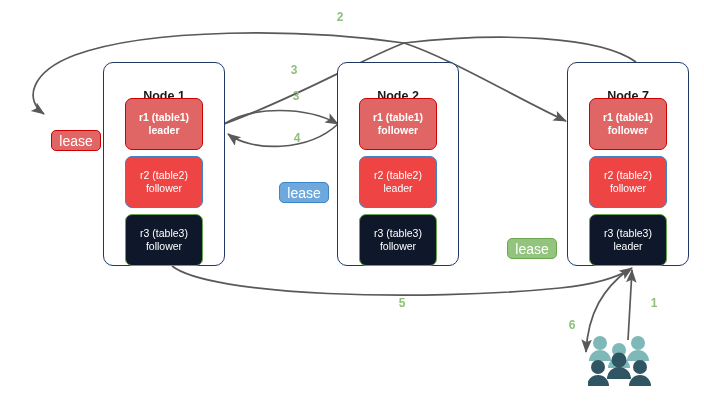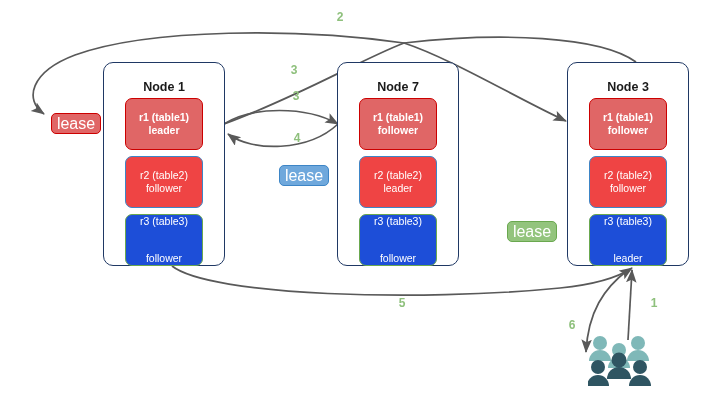--- a/index.html
+++ b/index.html
@@ -30,21 +30,21 @@
     position: absolute;
     box-sizing: border-box;
     border: 1.6px solid #1f3864;
     border-radius: 10px;
     background: #ffffff;
   }
   .node-title {
     position: absolute;
     left: 0;
     right: 0;
-    top: 17px;
+    top: 26px;
     text-align: center;
     font-size: 12.5px;
     font-weight: bold;
     color: #1a1a1a;
     font-family: "Liberation Sans", sans-serif;
   }
   .replica {
     position: absolute;
     left: 21px;
     right: 21px;
@@ -57,33 +57,34 @@
     justify-content: center;
     color: #ffffff;
     font-size: 10.5px;
     line-height: 13.5px;
     text-align: center;
     font-family: "Liberation Sans", sans-serif;
   }
   .replica .l1, .replica .l2 { display: block; }
   .rep-red   { background: #e06666; border: 1.4px solid #cc0000; font-weight: bold; }
   .rep-blue  { background: #ef4444; border: 1.4px solid #3d85c6; }
-  .rep-green { background: #1d4ed8; border: 1.4px solid #6aa84f; justify-content: space-between; }
+  .rep-green { background: #0f172a; border: 1.4px solid #6aa84f; }
 
   .lease {
     position: absolute;
     box-sizing: border-box;
     border-radius: 5px;
     display: flex;
     align-items: center;
     justify-content: center;
     color: #ffffff;
-    font-size: 16px;
+    font-size: 14px;
     font-family: "Liberation Sans", sans-serif;
     height: 21px;
+    margin-top: 17px;
   }
   .lease-red   { background: #e06666; border: 1.4px solid #cc0000; }
   .lease-blue  { background: #6fa8dc; border: 1.4px solid #3d85c6; }
   .lease-green { background: #93c47d; border: 1.4px solid #6aa84f; }
 
   .step-label {
     position: absolute;
     color: #8ec07c;
     font-size: 12px;
     font-weight: bold;
@@ -138,37 +139,37 @@
       <span class="l1">r2 (table2)</span>
       <span class="l2">follower</span>
     </div>
     <div class="replica rep-green" style="top:151px;">
       <span class="l1">r3 (table3)</span>
       <span class="l2">follower</span>
     </div>
   </div>
 
   <div class="node-box" style="left:337px; top:62px; width:122px; height:204px;">
-    <div class="node-title">Node 7</div>
+    <div class="node-title">Node 2</div>
     <div class="replica rep-red" style="top:35px;">
       <span class="l1">r1 (table1)</span>
       <span class="l2">follower</span>
     </div>
     <div class="replica rep-blue" style="top:93px;">
       <span class="l1">r2 (table2)</span>
       <span class="l2">leader</span>
     </div>
     <div class="replica rep-green" style="top:151px;">
       <span class="l1">r3 (table3)</span>
       <span class="l2">follower</span>
     </div>
   </div>
 
   <div class="node-box" style="left:567px; top:62px; width:122px; height:204px;">
-    <div class="node-title">Node 3</div>
+    <div class="node-title">Node 7</div>
     <div class="replica rep-red" style="top:35px;">
       <span class="l1">r1 (table1)</span>
       <span class="l2">follower</span>
     </div>
     <div class="replica rep-blue" style="top:93px;">
       <span class="l1">r2 (table2)</span>
       <span class="l2">follower</span>
     </div>
     <div class="replica rep-green" style="top:151px;">
       <span class="l1">r3 (table3)</span>

